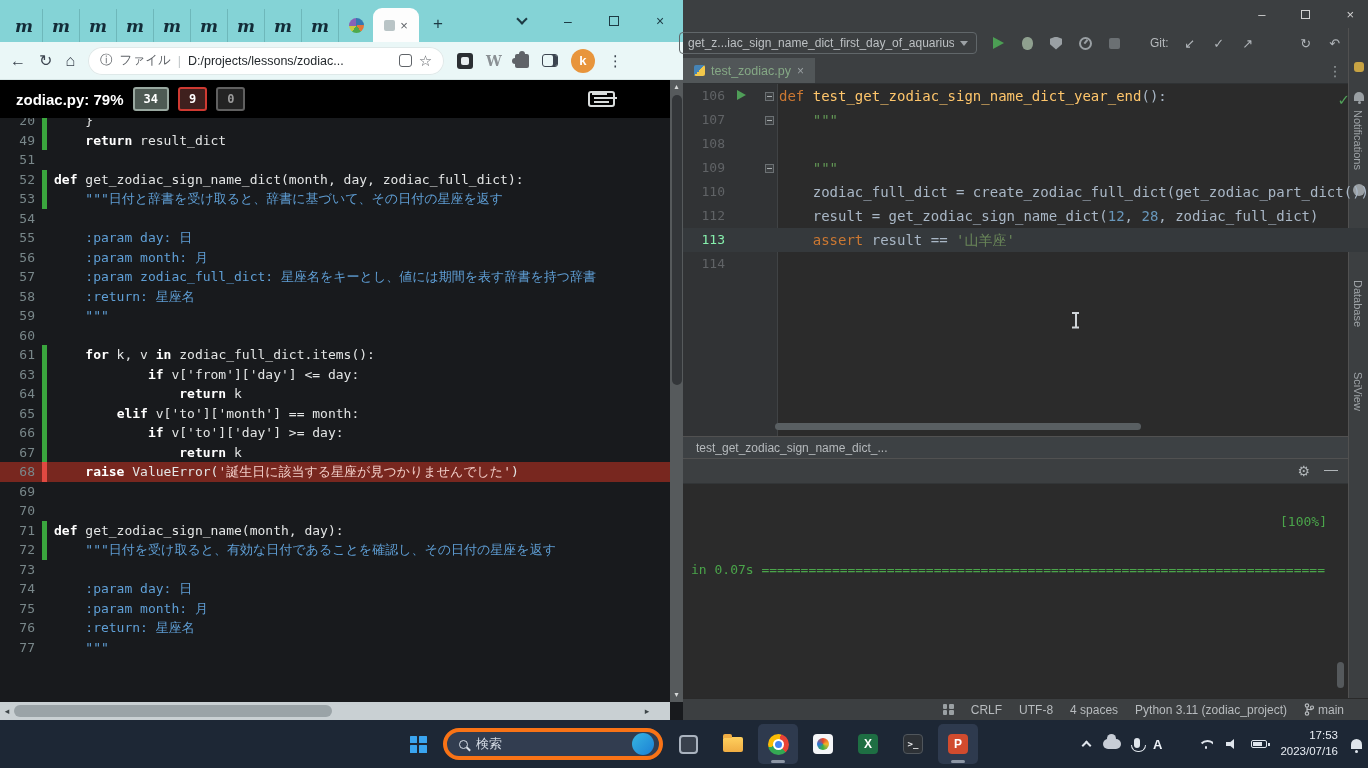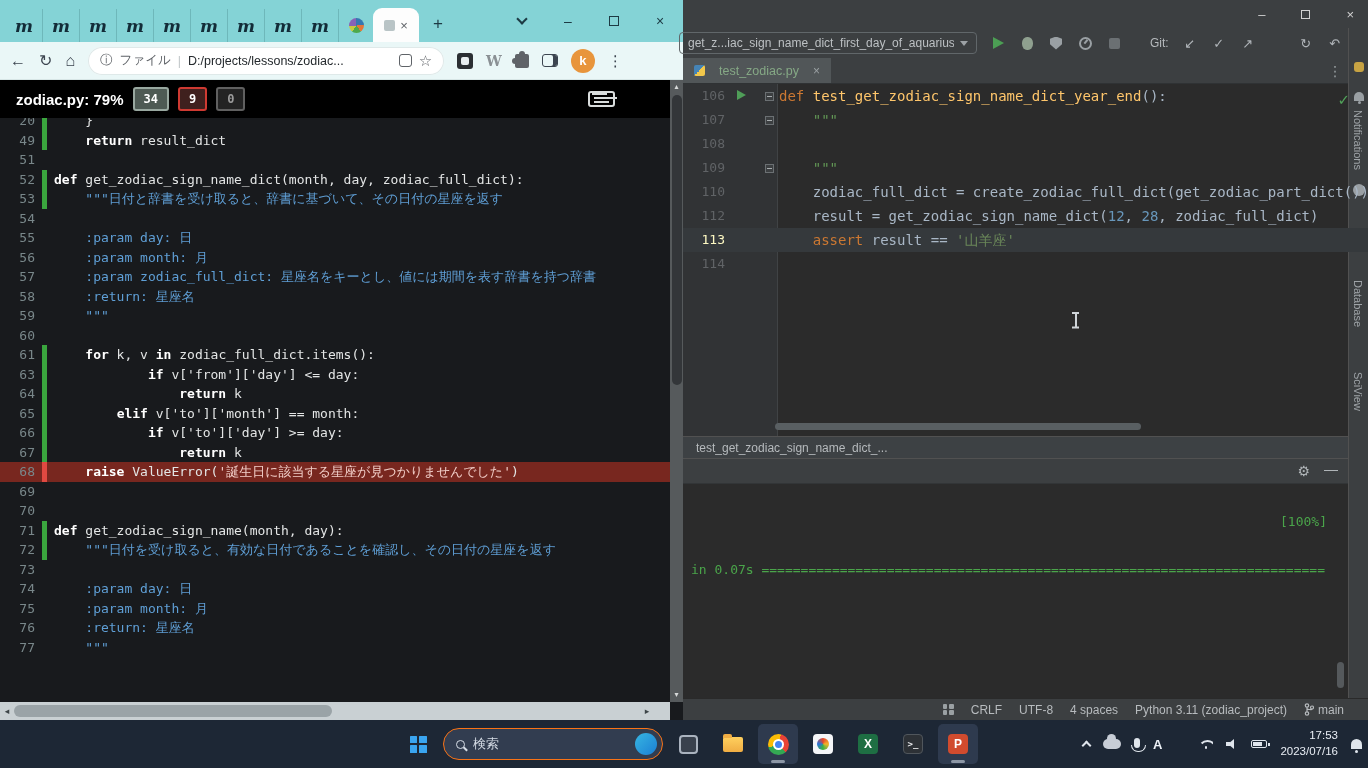--- a/index.html
+++ b/index.html
@@ -80,32 +80,32 @@
 .play{width:0;height:0;border-left:11px solid #4c9e54;border-top:6.5px solid transparent;border-bottom:6.5px solid transparent}
 .bug{width:11px;height:13px;background:#8fa08f;border-radius:5px/6px}
 .shield{width:12px;height:13px;background:#9aa0a4;clip-path:polygon(50% 0,100% 18%,100% 60%,50% 100%,0 60%,0 18%)}
 .gauge{width:13px;height:13px;border:2px solid #9aa0a4;border-radius:50%;position:relative}
 .gauge::after{content:"";position:absolute;left:4px;top:0px;width:1.5px;height:5px;background:#9aa0a4;transform:rotate(40deg)}
 .stopsq{width:11px;height:11px;background:#6b7073;border-radius:2px}
 .sepv{width:1px;height:16px;background:#55595c;margin-left:13px}
 .gitlabel{margin-left:15px;color:#b6babd;font-size:12px}
 
 .pc-tabs{height:26px;background:#3c3f41;border-bottom:1px solid #2f3234;display:flex;align-items:stretch}
-.pc-tab{background:#515658;display:flex;align-items:center;gap:14px;padding:12px 11px;font-size:12.5px;color:#85a885}
+.pc-tab{background:#515658;display:flex;align-items:center;gap:6px;padding:12px 11px;font-size:12.5px;color:#85a885}
 .py-ic{width:11px;height:11px;background:linear-gradient(135deg,#4584b6 0 50%,#f2c84b 50% 100%);border-radius:2px}
 .pc-tab .x{color:#9aa0a3;font-size:12px}
 .tabs-kebab{margin-left:auto;margin-right:26px;color:#9aa0a3;display:flex;align-items:center;font-size:14px}
 
 .editor{position:relative;height:352px;background:#2b2b2b;font:14px/24px "DejaVu Sans Mono",monospace;overflow:hidden}
 .gutterbg{position:absolute;left:0;top:0;bottom:0;width:95px;background:#313335;border-right:1px solid #404345}
 .ed-rows{position:relative;z-index:1}
 .ed-line{position:relative;height:24px;display:flex;white-space:pre}
 .ed-line.cur{background:#35393c}
 .ed-num{width:42px;flex:none;text-align:right;color:#606366;font-size:13px}
-.cur .ed-num{color:#fef9c3}
+.cur .ed-num{color:#86efac}
 .ed-mid{width:54px;flex:none;position:relative}
 .runarrow{position:absolute;left:12px;top:6px;width:0;height:0;border-left:9px solid #4f9e58;border-top:5.5px solid transparent;border-bottom:5.5px solid transparent}
 .fold{position:absolute;right:5px;top:8px;width:9px;height:9px;border:1px solid #6b7073;background:#3c3f41}
 .fold::after{content:"";position:absolute;left:1px;right:1px;top:3px;height:1px;background:#a7acae}
 .p-kw{color:#cc7832}.p-fn{color:#ffc66b}.p-doc{color:#629755;font-style:italic}
 .p-str{color:#6a8759}.p-num{color:#6897bb}.p-pl{color:#a9b7c6}
 .ed-check{position:absolute;right:18px;top:4px;color:#51a35a;font-size:15px;z-index:2;font-family:"DejaVu Sans",sans-serif}
 .ed-hthumb{position:absolute;left:92px;bottom:6px;width:366px;height:7px;background:#595f62;border-radius:4px;z-index:2}
 .ibeam{position:absolute;left:388px;top:228px;width:9px;height:16px;z-index:3}
 .ibeam::before{content:"";position:absolute;left:4px;top:0;bottom:0;width:1.5px;background:#cfd4d8}
@@ -136,21 +136,21 @@
 .lab-sci{top:344px}
 
 
 .taskbar{position:absolute;left:0;top:720px;width:1368px;height:48px;background:#1d2735}
 .tb-center{position:absolute;left:398px;top:4px;height:40px;display:flex;align-items:center;gap:5px}
 .tb-btn{width:40px;height:40px;border-radius:5px;display:flex;align-items:center;justify-content:center;position:relative;flex:none}
 .tb-btn.active{background:#2e3a4e}
 .runline{position:absolute;bottom:1px;left:50%;transform:translateX(-50%);width:14px;height:3px;border-radius:2px;background:#8d97a5}
 .win-logo{width:17px;height:17px;display:grid;grid-template-columns:1fr 1fr;gap:1.5px}
 .win-logo i{background:#3aa5f0;border-radius:.5px}
-.searchpill{width:220px;height:32px;border-radius:16px;background:#323d50;border:1px solid #f97316;display:flex;align-items:center;padding:0 5px 0 12px;gap:8px;color:#d6dde6;font-size:13px;flex:none}
+.searchpill{width:220px;height:32px;border-radius:16px;background:#323d50;border:4px solid #f97316;display:flex;align-items:center;padding:0 5px 0 12px;gap:8px;color:#d6dde6;font-size:13px;flex:none}
 .mag{width:9px;height:9px;border:1.7px solid #d6dde6;border-radius:50%;position:relative;flex:none}
 .mag::after{content:"";position:absolute;width:5px;height:1.7px;background:#d6dde6;transform:rotate(45deg);right:-4px;bottom:-2px}
 .bing{margin-left:auto;width:22px;height:22px;border-radius:50%;background:linear-gradient(135deg,#37b6e2,#1b7fd4)}
 .taskv{width:19px;height:19px;border:2px solid #aab3bf;border-radius:4px;background:#39414d}
 .folder{width:20px;height:15px;background:linear-gradient(#ffd05e,#f0ad43);border-radius:2px;position:relative}
 .folder::before{content:"";position:absolute;top:-3px;left:0;width:9px;height:4px;background:#f0ad43;border-radius:2px 2px 0 0}
 .chrome{width:21px;height:21px;border-radius:50%;background:conic-gradient(from 135deg,#34a853 0 33%,#fbbc05 33% 66%,#ea4335 66% 100%);position:relative}
 .chrome::before{content:"";position:absolute;inset:5px;border-radius:50%;background:#fff}
 .chrome::after{content:"";position:absolute;inset:7px;border-radius:50%;background:#4285f4}
 .photos{width:20px;height:20px;background:#f5f6f8;border-radius:4px;position:relative}

